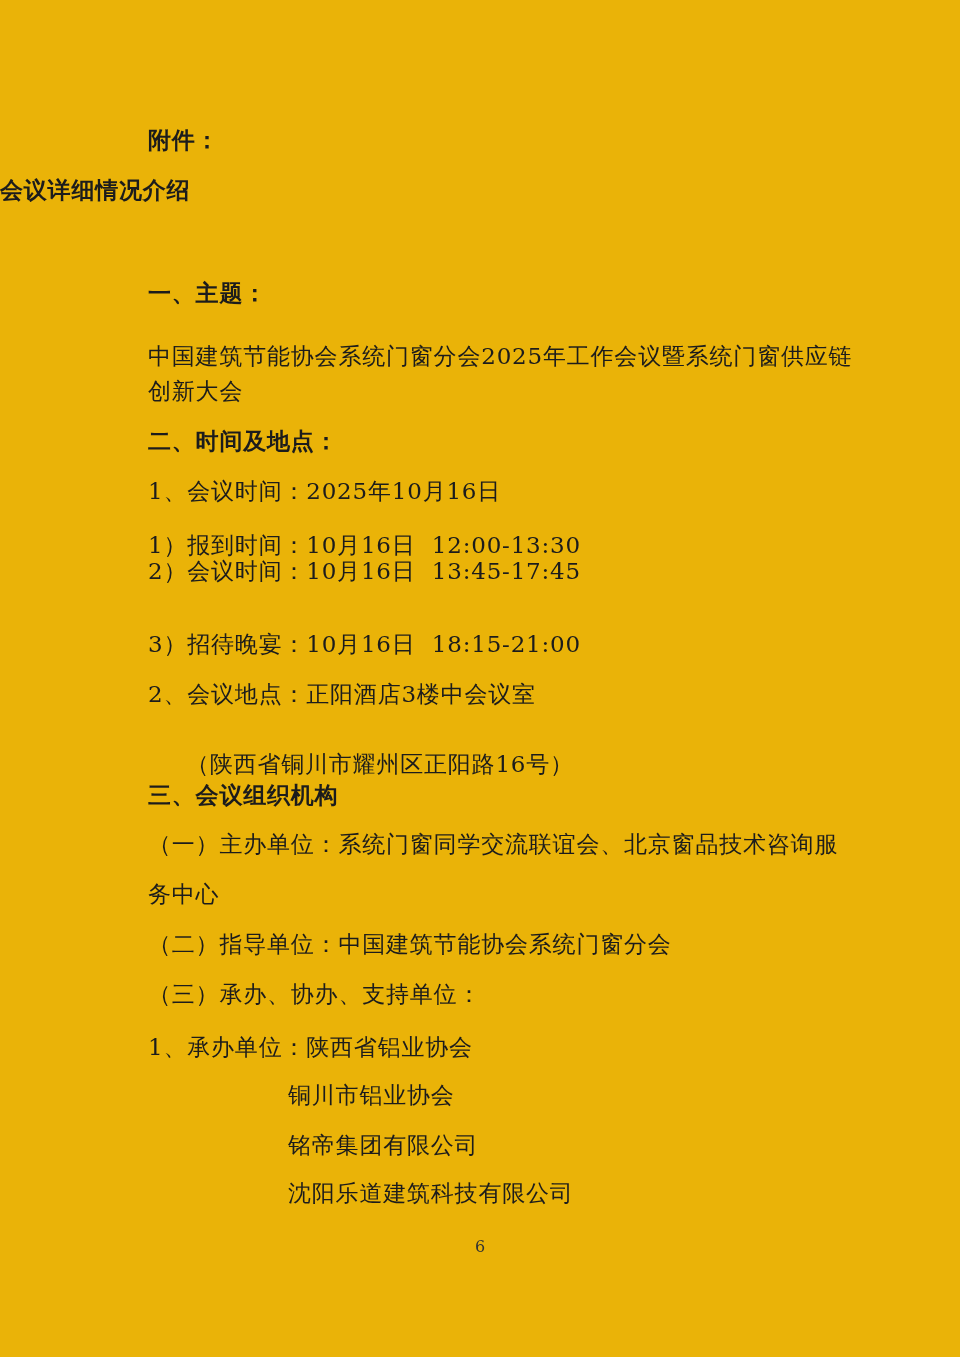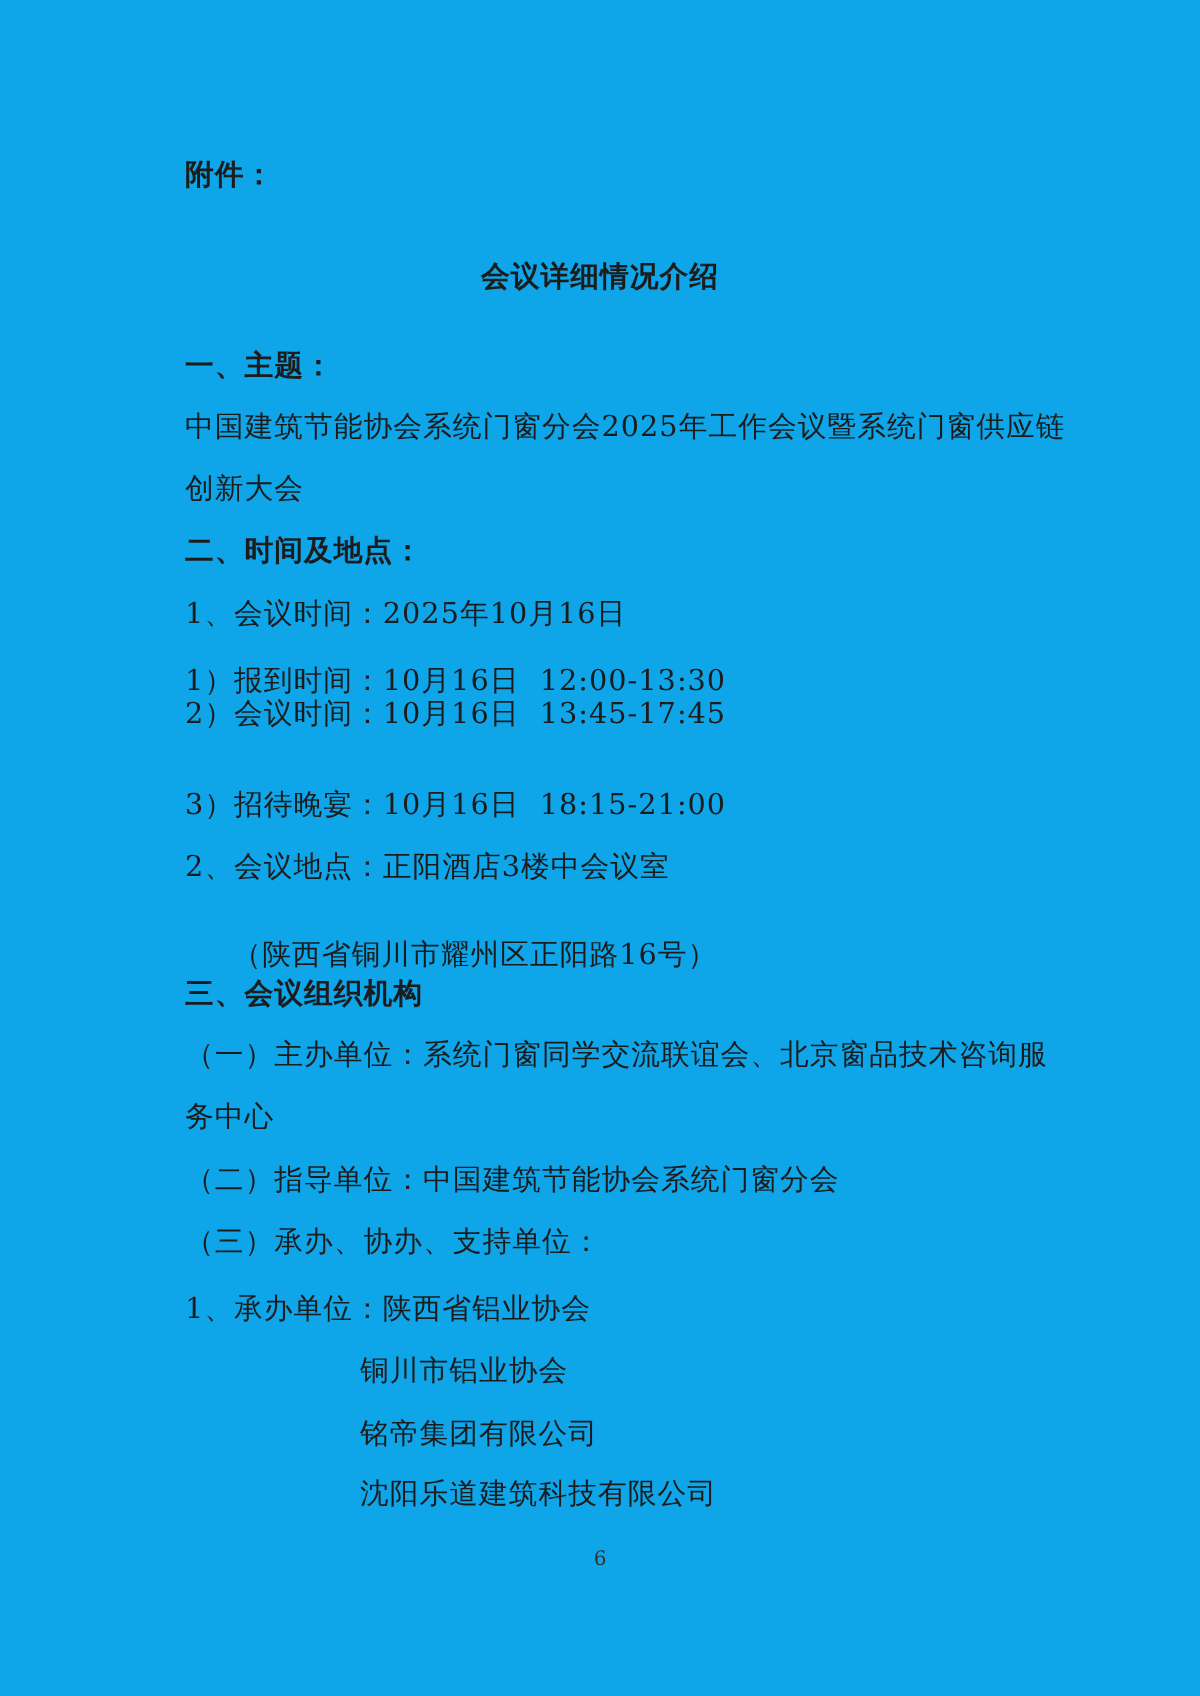--- a/index.html
+++ b/index.html
@@ -10,45 +10,44 @@
   body {
     width: 960px;
     height: 1357px;
     position: relative;
     font-family: "DejaVu Serif", "Liberation Serif", serif;
     color: #1c1c1c;
   }
   .page {
     position: absolute;
     inset: 0;
-    background: #0ea5e9;
+    background: #eab308;
   }
   .line {
     position: absolute;
     left: 148px;
     font-size: 23px;
     letter-spacing: 0.8px;
     white-space: pre;
     line-height: 1.2;
   }
   .bold {
     font-weight: bold;
   }
   .center {
     left: 0;
     width: 100%;
-    text-align: center;
-    margin-top: 32px;
   }
   .indent-paren {
     left: 186px;
     margin-top: 20px;
   }
   .indent-org {
     left: 288px;
+    font-family: Liberation Mono, monospace;
   }
   .page-number {
     position: absolute;
     left: 0;
     width: 100%;
     text-align: center;
     font-size: 16px;
     letter-spacing: 0;
     color: #333333;
   }
@@ -56,21 +55,21 @@
 </head>
 <body>
 
 <div class="page">
 
   <div class="line bold" style="top:126px">附件：</div>
 
   <div class="line bold center" style="top:176px">会议详细情况介绍</div>
 
   <div class="line bold" style="top:279px">一、主题：</div>
-  <div class="line" style="top:329px">中国建筑节能协会系统门窗分会2025年工作会议暨系统门窗供应链</div>
+  <div class="line" style="top:343px">中国建筑节能协会系统门窗分会2025年工作会议暨系统门窗供应链</div>
   <div class="line" style="top:378px">创新大会</div>
 
   <div class="line bold" style="top:427px">二、时间及地点：</div>
   <div class="line" style="top:478px">1、会议时间：2025年10月16日</div>
   <div class="line" style="top:532px">1）报到时间：10月16日  12:00-13:30</div>
   <div class="line" style="top:558px">2）会议时间：10月16日  13:45-17:45</div>
   <div class="line" style="top:631px">3）招待晚宴：10月16日  18:15-21:00</div>
   <div class="line" style="top:681px">2、会议地点：正阳酒店3楼中会议室</div>
   <div class="line indent-paren" style="top:731px">（陕西省铜川市耀州区正阳路16号）</div>
 

